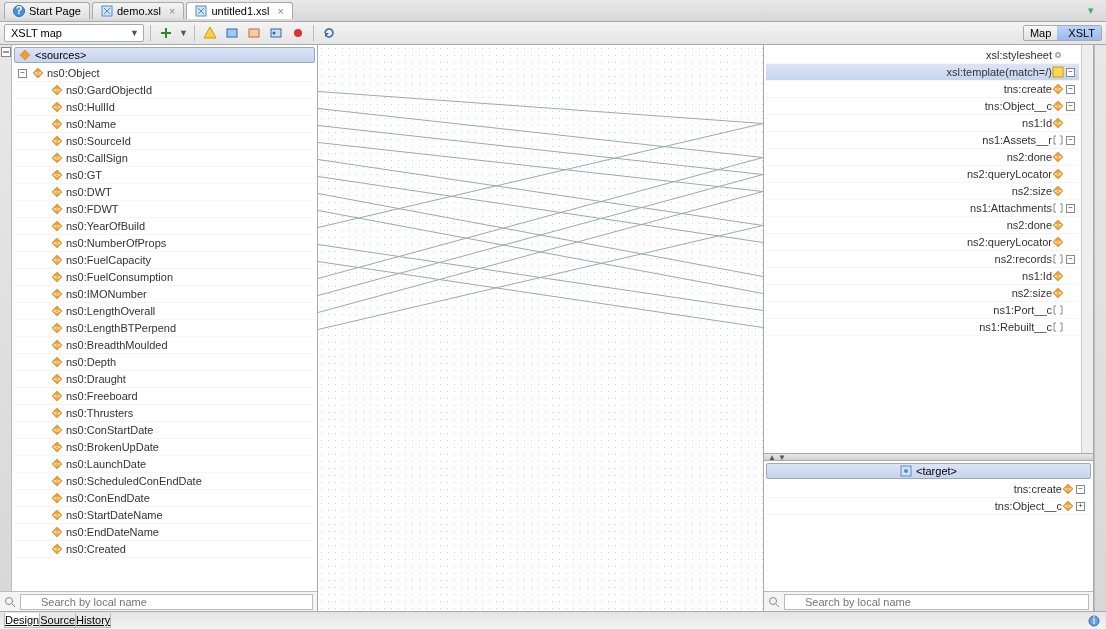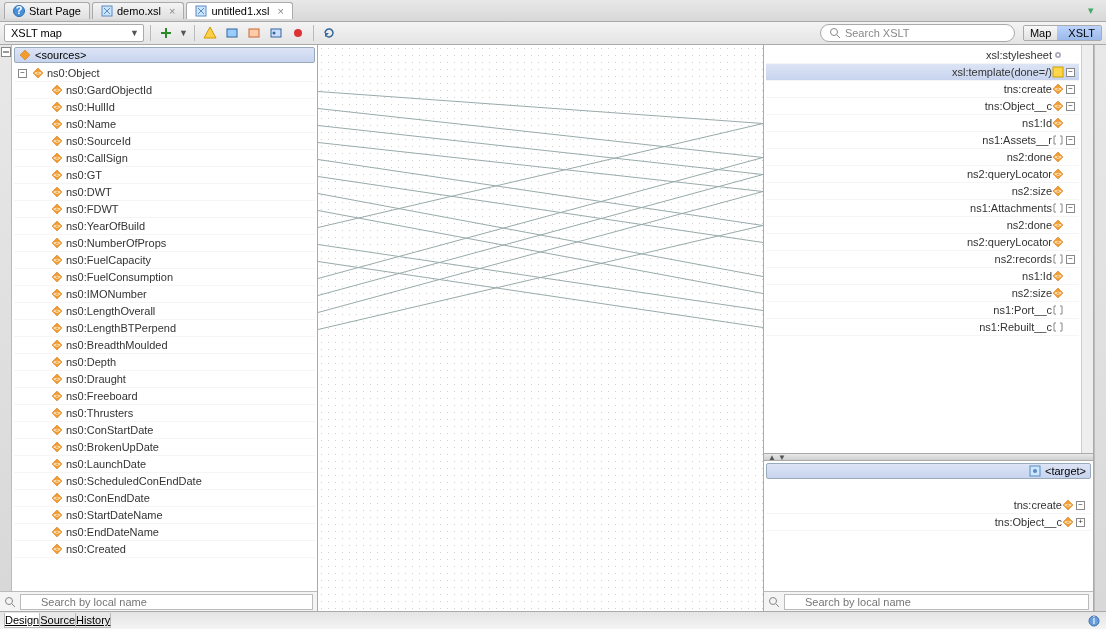--- a/index.html
+++ b/index.html
@@ -160,27 +160,20 @@
       </svg>
     </div>
   <div class="sep"></div>
   <div class="tb-btn">
       <svg width="14" height="14">
         <path d="M3 7a4 4 0 1 1 1.2 2.8" fill="none" stroke="#369" stroke-width="1.5"></path>
         <path d="M3 11V7h4z" fill="#369"></path>
       </svg>
     </div>
   <div class="spacer"></div>
-  <div class="search-box">
-    <svg width="12" height="12">
-        <circle cx="5" cy="5" r="3.5" fill="none" stroke="#888"></circle>
-        <path d="M8 8l3 3" stroke="#888"></path>
-      </svg>
-    <span>Search XSLT</span>
-  </div>
   <div class="toggle-group">
     <div class="tg" id="tg-map">Map</div>
     <div class="tg active" id="tg-xslt">XSLT</div>
   </div>
 </div>
 
 <div class="main">
 
   <div class="panel left-panel">
     <div class="left-body-wrap">
@@ -474,21 +467,21 @@
                 <circle cx="6" cy="6" r="1.2" fill="#fff"></circle>
               </svg>
               <span class="node-label">xsl:stylesheet</span>
               <span class="indent" style="flex:1"></span>
             </div>
             <div class="tree-row right hi-row" style="padding-right: 2px;">
               <span class="toggle">−</span>
               <svg class="glyph ysq" viewBox="0 0 12 12">
                 <rect x="1" y="1" width="10" height="10"></rect>
               </svg>
-              <span class="node-label">xsl:template(done=/)</span>
+              <span class="node-label">xsl:template(match=/)</span>
               <span class="indent" style="flex:1"></span>
             </div>
             <div class="tree-row right" style="padding-right: 2px;">
               <span class="toggle">−</span>
               <svg class="glyph elem" viewBox="0 0 12 12">
                 <polygon class="d" points="6,1 11,6 6,11 1,6"></polygon>
                 <text x="6" y="8" text-anchor="middle" class="t">&lt;&gt;</text>
               </svg>
               <span class="node-label">tns:create</span>
               <span class="indent" style="flex:1"></span>
@@ -616,21 +609,21 @@
             </div>
           </div>
         <div class="scroll-stub"></div>
       </div>
     </div>
     <div class="right-divider">
       <span class="tri">▲</span>
       <span class="tri">▼</span>
     </div>
     <div class="right-bottom">
-      <div class="tree-header right" style="margin:2px 2px 16px 2px;">
+      <div class="tree-header right" style="margin:2px 2px 0 2px;justify-content:center;">
         <svg width="12" height="12">
             <rect x="1" y="1" width="10" height="10" fill="#cde6ff" stroke="#5a8ac0"></rect>
             <circle cx="6" cy="6" r="2" fill="#5a8ac0"></circle>
           </svg>
         <span>&lt;target&gt;</span>
       </div>
       <div class="tree-body" id="target-bottom-tree" style="flex:1;">
           <div class="tree-row right">
             <span class="toggle">−</span>
             <svg class="glyph elem" viewBox="0 0 12 12">

